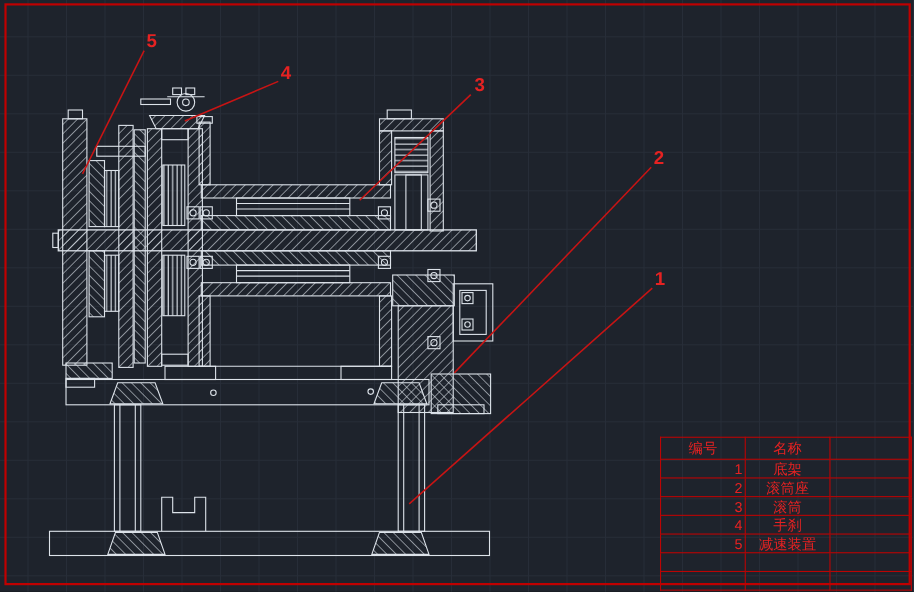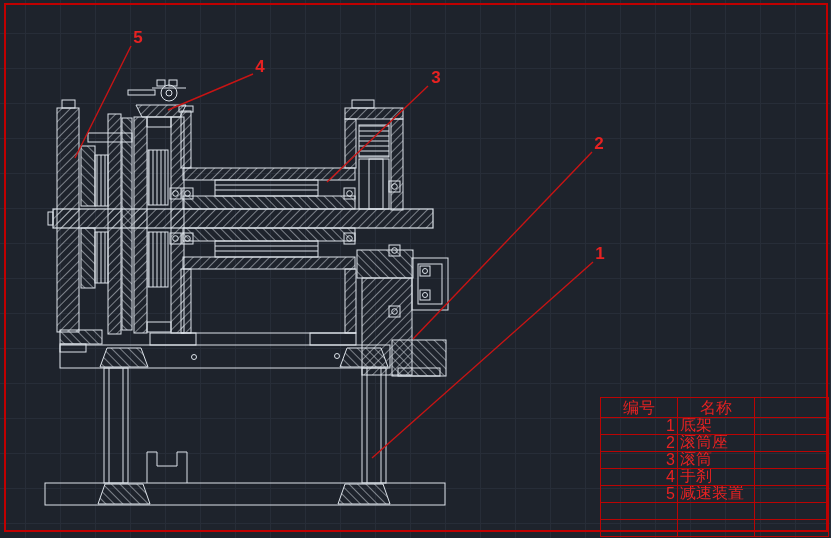--- a/index.html
+++ b/index.html
@@ -14,29 +14,29 @@
     font-family:"Liberation Sans", sans-serif;
   }
   svg.draw{position:absolute;left:0;top:0;}
   .g{stroke:#dde3ea;stroke-width:1;fill:none;}
   .ann{stroke:#c81414;stroke-width:1.4;fill:none;}
   .annT{fill:#e62222;font-family:"Liberation Sans",sans-serif;font-size:17px;font-weight:bold;}
   .frame{stroke:#c00000;stroke-width:2;fill:none;}
   .ptable{
     position:absolute;left:600px;top:397px;width:228px;
     border-collapse:collapse;table-layout:fixed;
-    color:#e62222;font-size:16px;line-height:1;
+    color:#e62222;font-size:13px;line-height:1;
   }
   .ptable td{
     border:1.5px solid #bb0404;padding:0 2px;height:16px;
     overflow:hidden;white-space:nowrap;
   }
   .ptable tr.hdr td{height:19px;text-align:center;}
   .ptable td.num{text-align:right;}
-  .ptable td.nam{font-family:Liberation Mono, monospace;}
+  .ptable td.nam{text-align:center;}
   .ptable col.c1{width:77px}.ptable col.c2{width:77px}.ptable col.c3{width:74px}
 </style>
 </head>
 <body>
 
 <div class="screen">
 
   <svg class="draw" width="831" height="538" viewBox="0 0 831 538">
     <defs>
       <pattern id="hA" patternUnits="userSpaceOnUse" width="6" height="6" patternTransform="rotate(45)">

